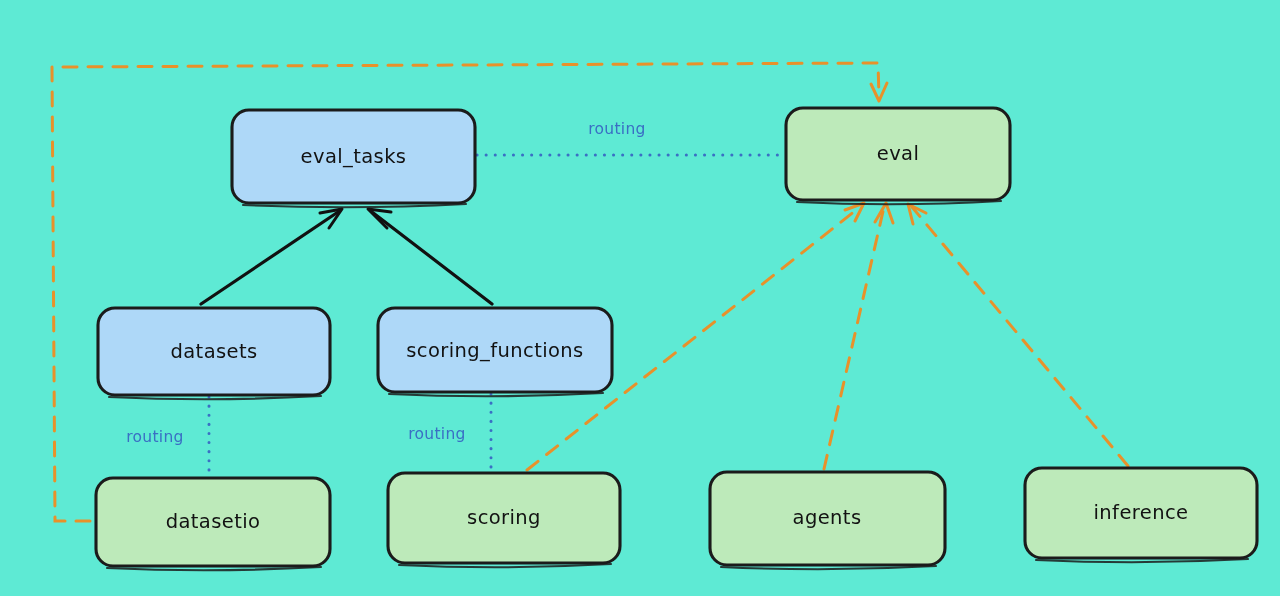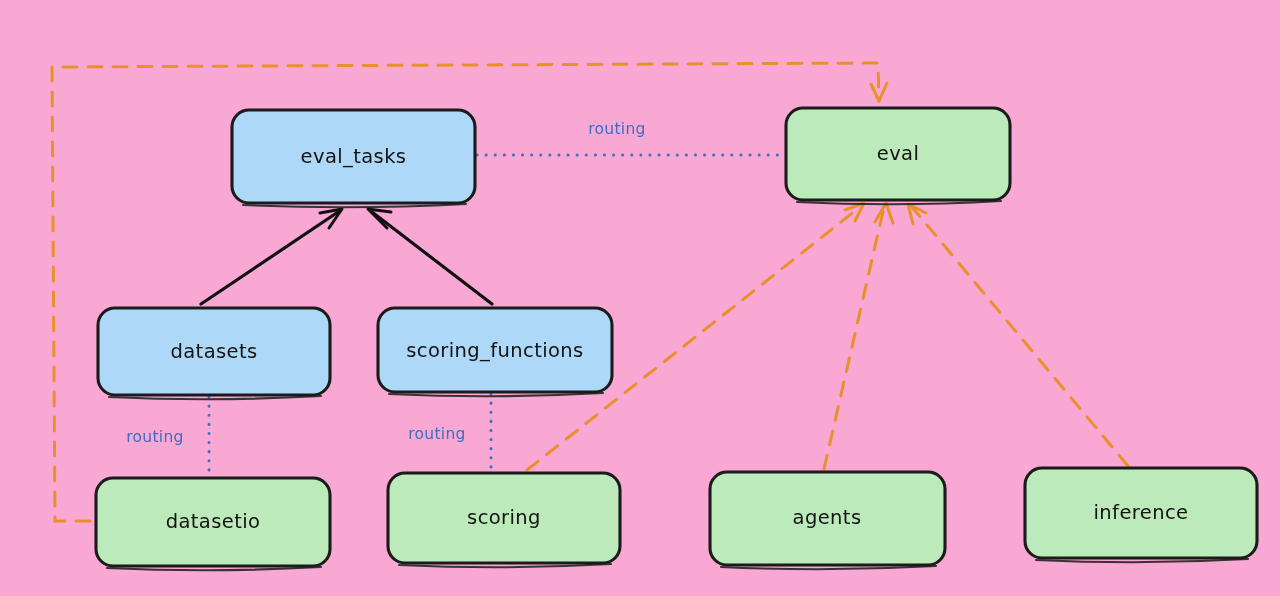--- a/index.html
+++ b/index.html
@@ -10,21 +10,21 @@
   body {
     width: 1280px;
     height: 596px;
     overflow: hidden;
     font-family: "DejaVu Sans", sans-serif;
   }
   #diagram-root {
     position: relative;
     width: 1280px;
     height: 596px;
-    background: #f9a8d4;
+    background: #5eead4;
     text-align: center;
   }
   svg#diagram-canvas {
     position: absolute;
     top: 0;
     left: 0;
     width: 1280px;
     height: 596px;
     display: block;
   }

